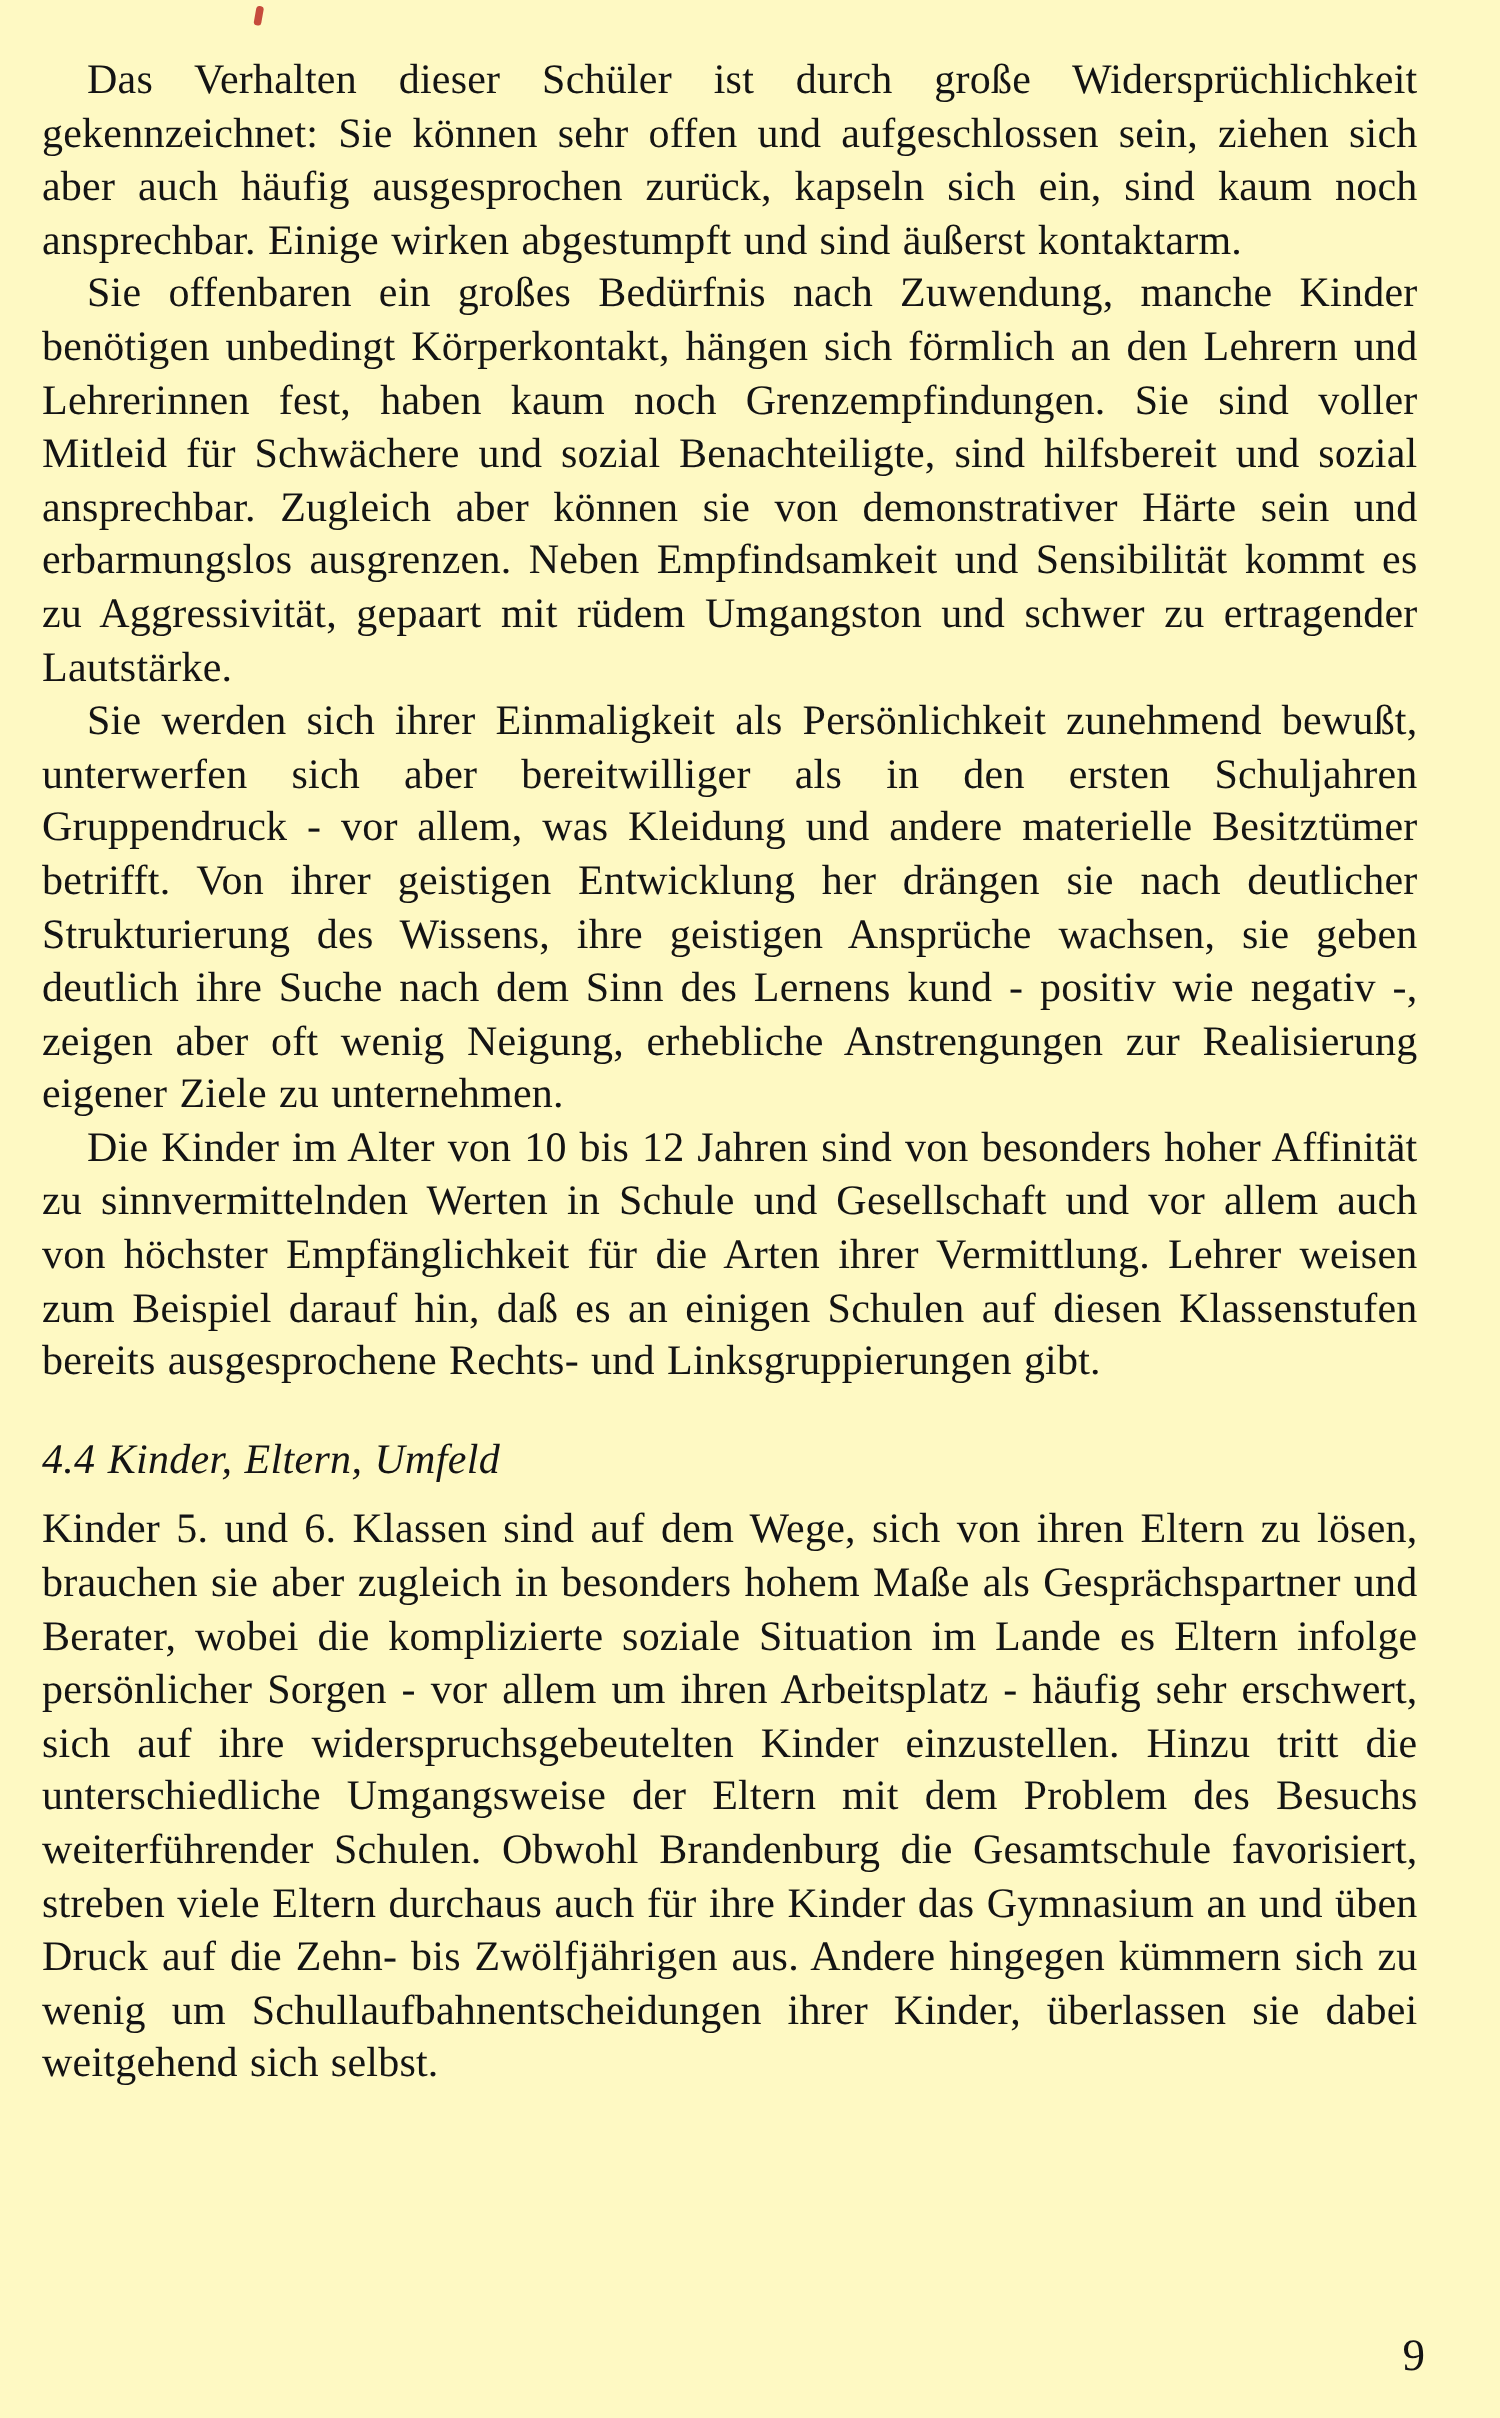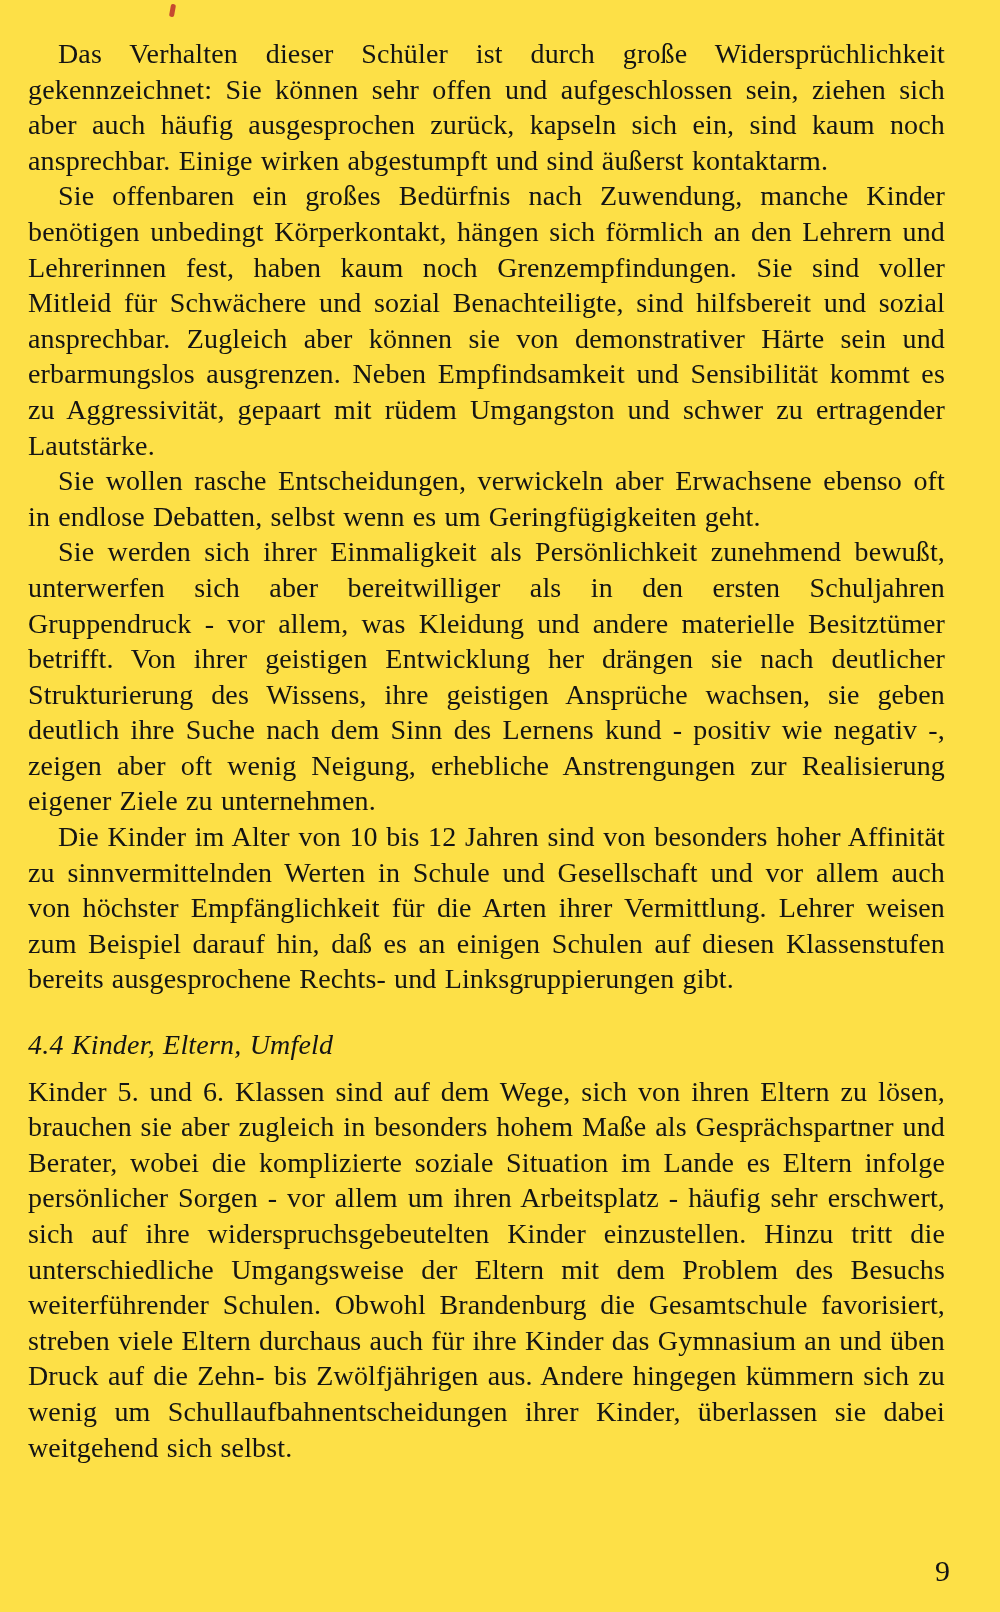--- a/index.html
+++ b/index.html
@@ -5,21 +5,21 @@
   html, body {
     margin: 0;
     padding: 0;
     background: #e8e7e3;
   }
   .page {
     position: relative;
     width: 1000px;
     height: 1612px;
     margin: 0 auto;
-    background: #fde047;
+    background: #fef9c3;
     color: #141414;
     font-family: "Liberation Serif", "DejaVu Serif", serif;
     overflow: hidden;
     box-sizing: border-box;
   }
   .text-block {
     position: absolute;
     left: 28px;
     top: 36px;
     width: 917px;
@@ -71,21 +71,20 @@
 </head>
 <body>
 
 <div class="page">
 
   <div class="scan-mark"></div>
 
   <div class="text-block">
     <p class="para">Das Verhalten dieser Schüler ist durch große Widersprüchlichkeit gekennzeichnet: Sie können sehr offen und aufgeschlossen sein, ziehen sich aber auch häufig ausgesprochen zurück, kapseln sich ein, sind kaum noch ansprechbar. Einige wirken abgestumpft und sind äußerst kontaktarm.</p>
     <p class="para">Sie offenbaren ein großes Bedürfnis nach Zuwendung, manche Kinder benötigen unbedingt Körperkontakt, hängen sich förmlich an den Lehrern und Lehrerinnen fest, haben kaum noch Grenzempfindungen. Sie sind voller Mitleid für Schwächere und sozial Benachteiligte, sind hilfsbereit und sozial ansprechbar. Zugleich aber können sie von demonstrativer Härte sein und erbarmungslos ausgrenzen. Neben Empfindsamkeit und Sensibilität kommt es zu Aggressivität, gepaart mit rüdem Umgangston und schwer zu ertragender Lautstärke.</p>
-    <p class="para">Sie wollen rasche Entscheidungen, verwickeln aber Erwachsene ebenso oft in endlose Debatten, selbst wenn es um Geringfügigkeiten geht.</p>
     <p class="para">Sie werden sich ihrer Einmaligkeit als Persönlichkeit zunehmend bewußt, unterwerfen sich aber bereitwilliger als in den ersten Schuljahren Gruppendruck - vor allem, was Kleidung und andere materielle Besitztümer betrifft. Von ihrer geistigen Entwicklung her drängen sie nach deutlicher Strukturierung des Wissens, ihre geistigen Ansprüche wachsen, sie geben deutlich ihre Suche nach dem Sinn des Lernens kund - positiv wie negativ -, zeigen aber oft wenig Neigung, erhebliche Anstrengungen zur Realisierung eigener Ziele zu unternehmen.</p>
     <p class="para">Die Kinder im Alter von 10 bis 12 Jahren sind von besonders hoher Affinität zu sinnvermittelnden Werten in Schule und Gesellschaft und vor allem auch von höchster Empfänglichkeit für die Arten ihrer Vermittlung. Lehrer weisen zum Beispiel darauf hin, daß es an einigen Schulen auf diesen Klassenstufen bereits ausgesprochene Rechts- und Linksgruppierungen gibt.</p>
 
     <h2 class="section-heading">4.4 Kinder, Eltern, Umfeld</h2>
 
     <p class="para no-indent">Kinder 5. und 6. Klassen sind auf dem Wege, sich von ihren Eltern zu lösen, brauchen sie aber zugleich in besonders hohem Maße als Gesprächspartner und Berater, wobei die komplizierte soziale Situation im Lande es Eltern infolge persönlicher Sorgen - vor allem um ihren Arbeitsplatz - häufig sehr erschwert, sich auf ihre widerspruchsgebeutelten Kinder einzustellen. Hinzu tritt die unterschiedliche Umgangsweise der Eltern mit dem Problem des Besuchs weiterführender Schulen. Obwohl Brandenburg die Gesamtschule favorisiert, streben viele Eltern durchaus auch für ihre Kinder das Gymnasium an und üben Druck auf die Zehn- bis Zwölfjährigen aus. Andere hingegen kümmern sich zu wenig um Schullaufbahnentscheidungen ihrer Kinder, überlassen sie dabei weitgehend sich selbst.</p>
   </div>
 
   <div class="page-number">9</div>
 

